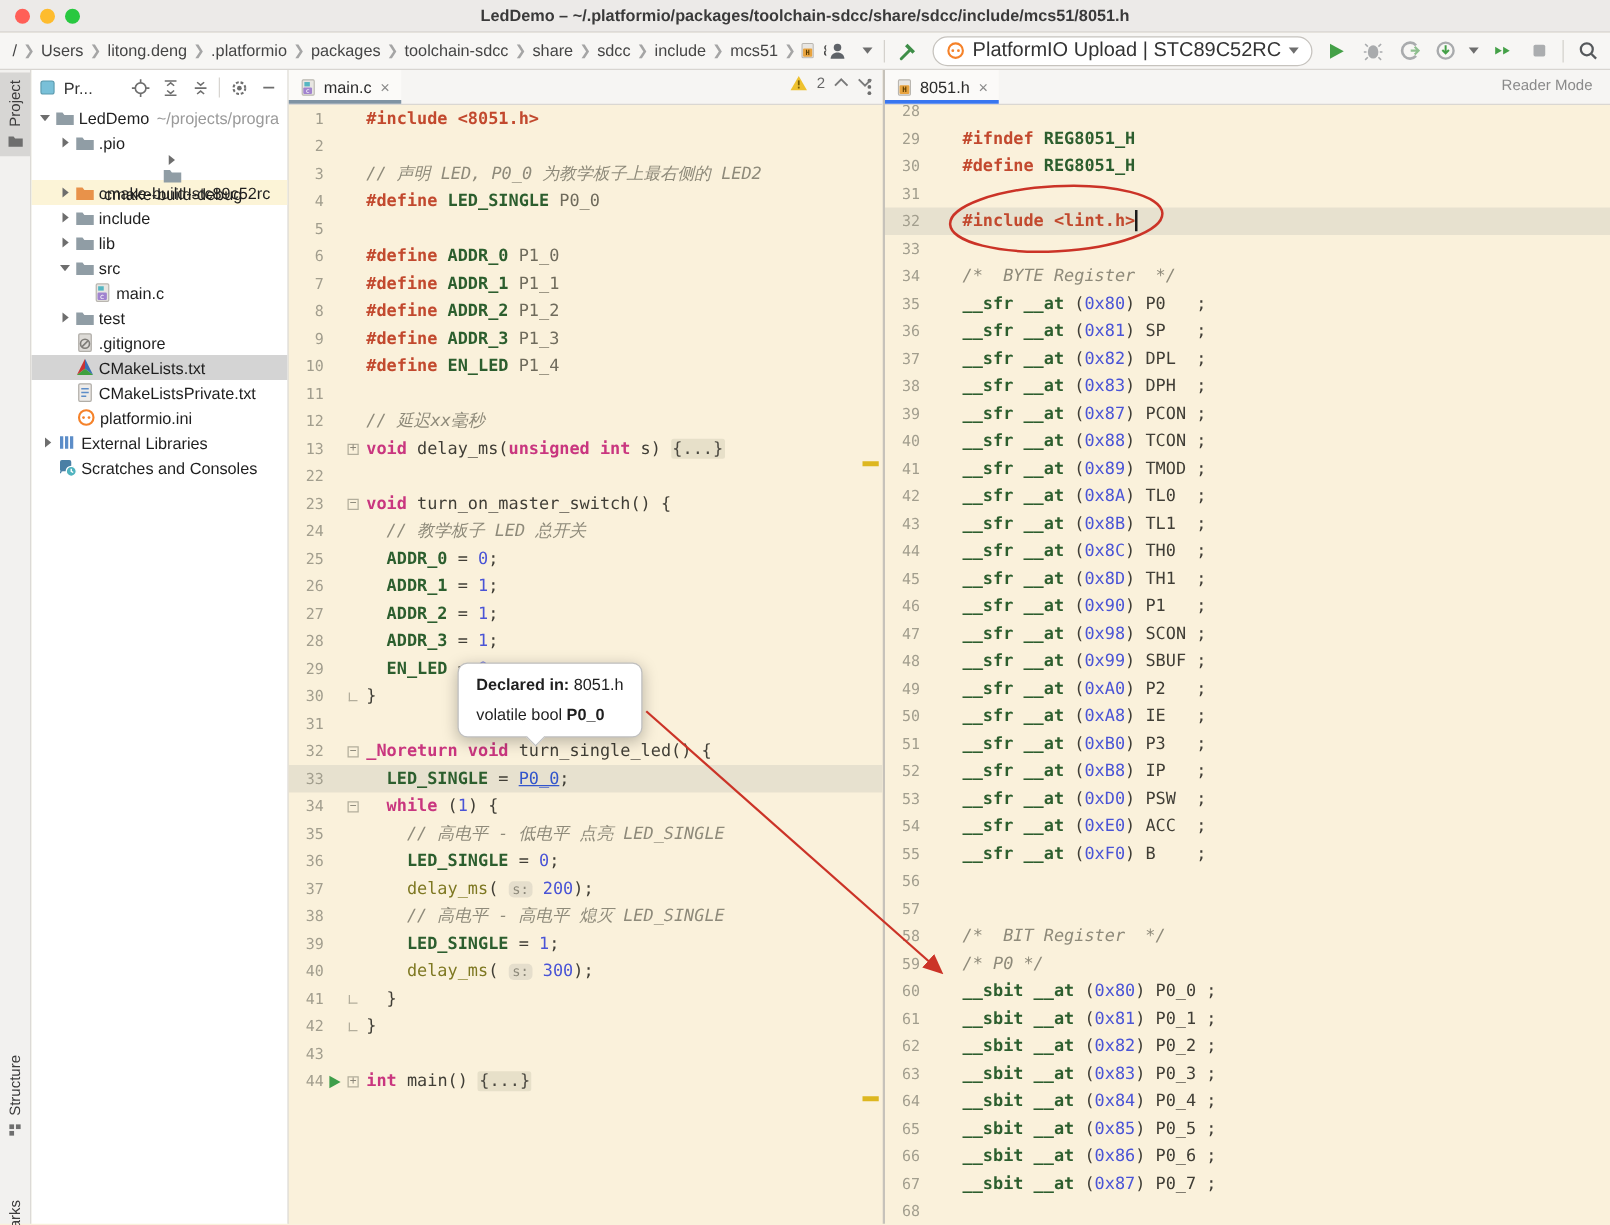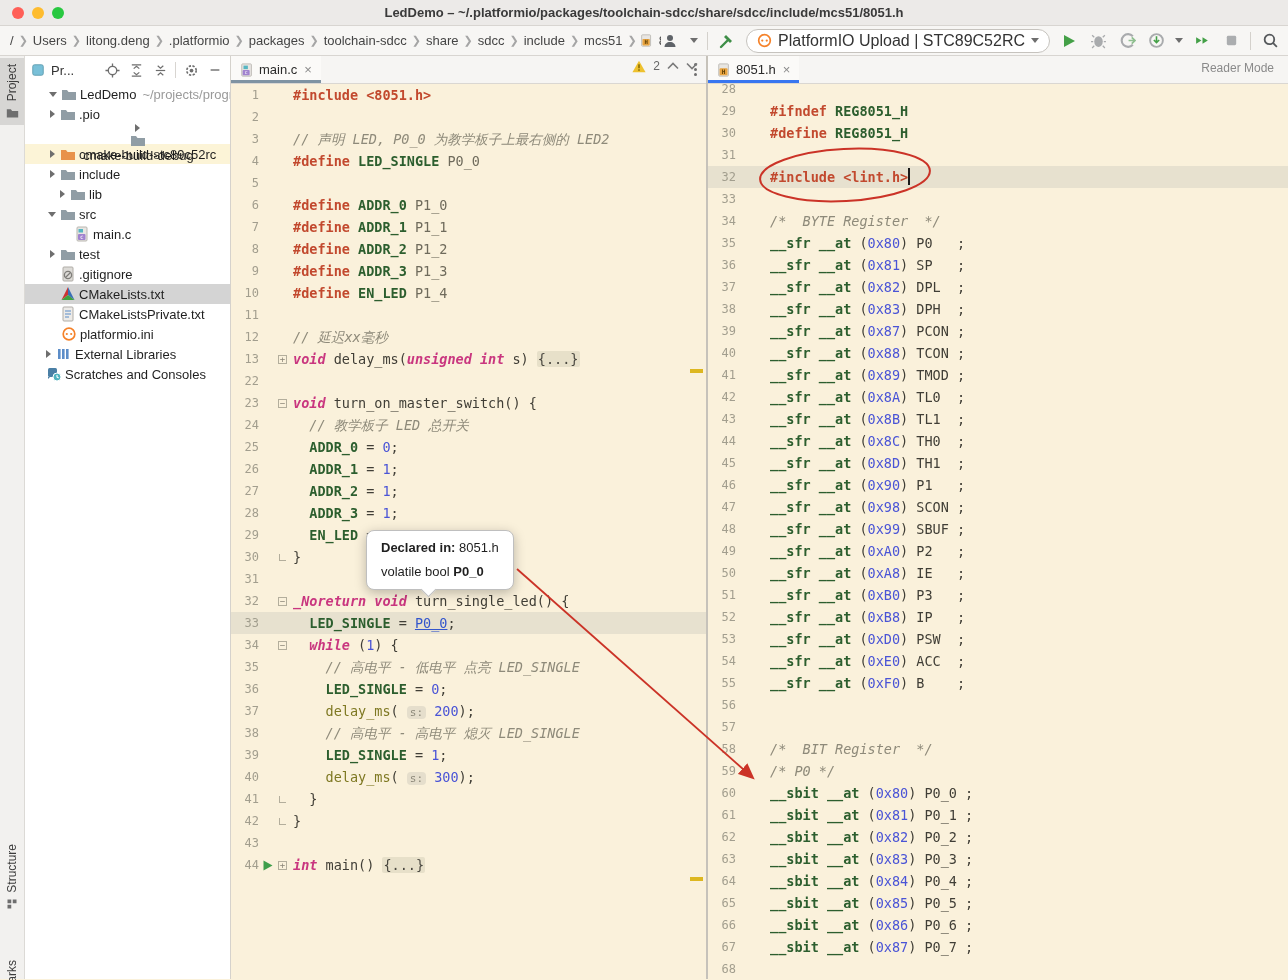--- a/index.html
+++ b/index.html
@@ -83,21 +83,21 @@
   .lnum { width:28px; flex:none; text-align:right; color:#A29E8E; font-size:12px; }
   .gslot { width:17px; flex:none; display:flex; align-items:center; justify-content:center; }
   .fslot { width:13px; flex:none; display:flex; align-items:center; justify-content:center; }
   .codetxt { padding-left:4px; }
   .foldbox { width:9px; height:9px; border:1px solid #B3AE9C; color:#8A8578;
              font-size:9px; line-height:7px; text-align:center; background:#FAF1DB; }
   .fend { width:7px; height:7px; border-left:1px solid #B3AE9C; border-bottom:1px solid #B3AE9C; }
 
   .s-pp  { color:#C2492E; font-weight:bold; }
   .s-mac { color:#2C5E2E; font-weight:bold; }
-  .s-kw  { color:#C9367F; font-weight:bold;font-style:italic; }
+  .s-kw  { color:#C9367F; font-weight:bold; }
   .s-kw2 { color:#2C5E2E; font-weight:bold; }
   .s-num { color:#4A54D6; }
   .s-com { color:#8E8A7A; font-style:italic; }
   .s-fn  { color:#7E7822; }
   .s-pl  { color:#403E36; }
   .s-val { color:#6F6B5C; }
   .s-link{ color:#3355CC; text-decoration:underline; }
   .s-fold{ background:#E7E0C9; color:#4A4840; border-radius:2px; padding:0 1px; }
   .s-inlay{ background:#E5DECC; color:#8D897A; border-radius:4px; padding:0 3px;
             font-size:11px; }
@@ -285,21 +285,21 @@
             <circle cx="8" cy="8" r="5" fill="none" stroke="#6E6E6E" stroke-width="1.8" stroke-dasharray="2.4 1.6"></circle>
           </svg>
       </span>
       <span class="ph-ic">
         <svg width="14" height="14" viewBox="0 0 16 16">
             <path d="M3 8 H13" stroke="#6E6E6E" stroke-width="1.6"></path>
           </svg>
       </span>
     </div>
     <div class="tree" id="tree">
-        <div class="trow" style="padding-left: 21px;">
+        <div class="trow" style="padding-left: 4px;">
           <span class="chev">
             <i class="chev-d"></i>
           </span>
           <span class="ticon">
             <svg width="16" height="16" viewBox="0 0 16 16">
               <path d="M1 4 h5 l1.5 2 H15 v8 H1 Z" fill="#909DA5"></path>
             </svg>
           </span>
           <span class="tlabel">LedDemo</span>
           <span class="tsuffix">~/projects/progra</span>
@@ -341,21 +341,21 @@
           <span class="chev">
             <i class="chev-r"></i>
           </span>
           <span class="ticon">
             <svg width="16" height="16" viewBox="0 0 16 16">
               <path d="M1 4 h5 l1.5 2 H15 v8 H1 Z" fill="#909DA5"></path>
             </svg>
           </span>
           <span class="tlabel">include</span>
         </div>
-        <div class="trow" style="padding-left: 30px;">
+        <div class="trow" style="padding-left: 20px;">
           <span class="chev">
             <i class="chev-r"></i>
           </span>
           <span class="ticon">
             <svg width="16" height="16" viewBox="0 0 16 16">
               <path d="M1 4 h5 l1.5 2 H15 v8 H1 Z" fill="#909DA5"></path>
             </svg>
           </span>
           <span class="tlabel">lib</span>
         </div>
@@ -430,21 +430,21 @@
           <span class="chev"></span>
           <span class="ticon">
             <svg width="16" height="16" viewBox="0 0 16 16">
               <circle cx="8" cy="8" r="5.8" fill="none" stroke="#F5822A" stroke-width="1.7"></circle>
               <circle cx="5.8" cy="8" r="1.1" fill="#F5822A"></circle>
               <circle cx="10.2" cy="8" r="1.1" fill="#F5822A"></circle>
             </svg>
           </span>
           <span class="tlabel">platformio.ini</span>
         </div>
-        <div class="trow" style="padding-left: 16px;">
+        <div class="trow" style="padding-left: 6px;">
           <span class="chev">
             <i class="chev-r"></i>
           </span>
           <span class="ticon">
             <svg width="16" height="16" viewBox="0 0 16 16">
               <rect x="2" y="3" width="2.6" height="10" fill="#5C8DC8"></rect>
               <rect x="6" y="3" width="2.6" height="10" fill="#5C8DC8"></rect>
               <rect x="10" y="3" width="2.6" height="10" fill="#5C8DC8"></rect>
             </svg>
           </span>

